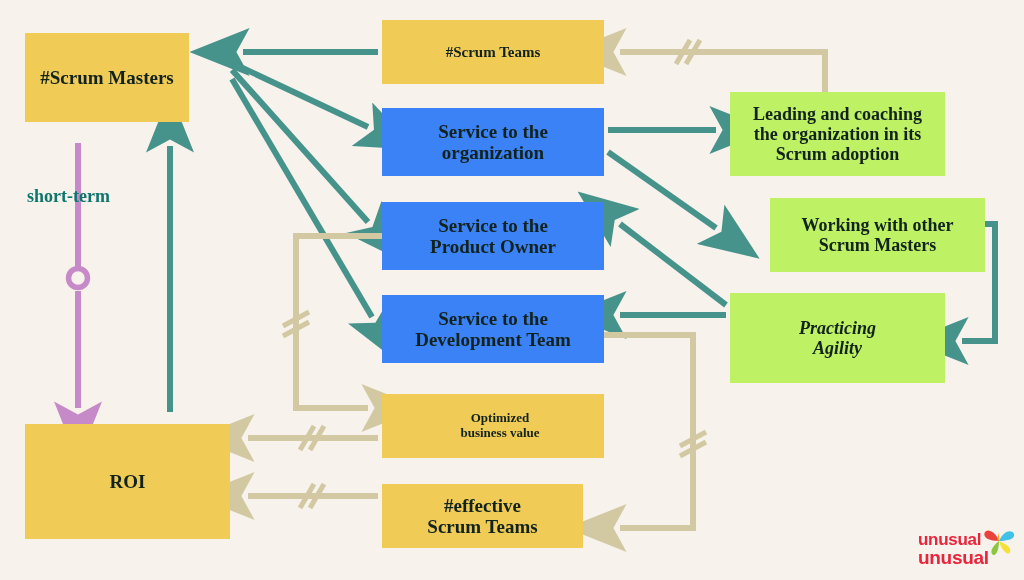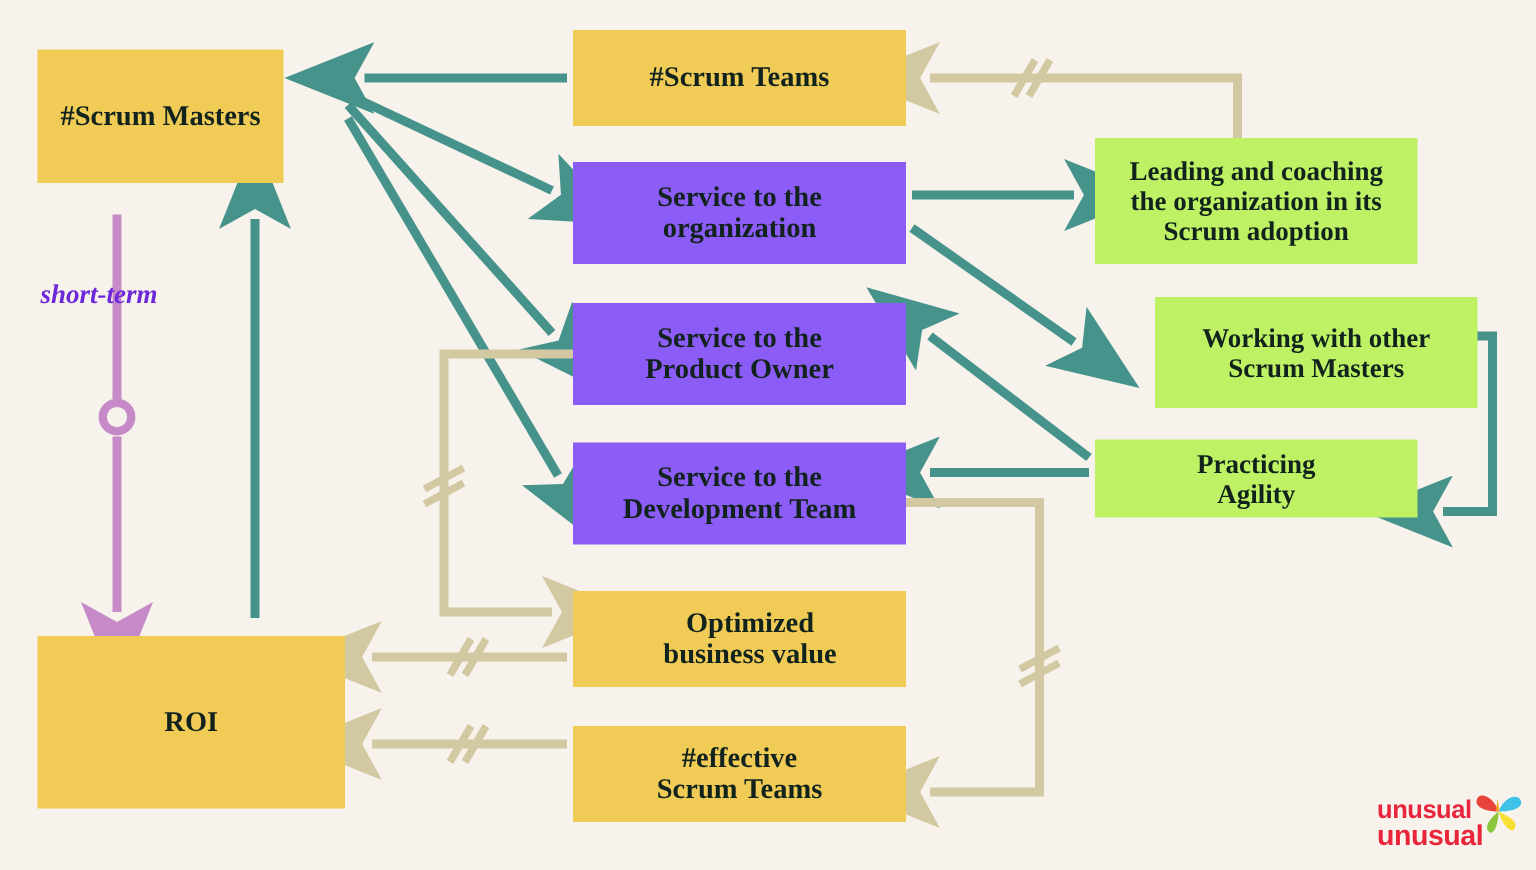--- a/index.html
+++ b/index.html
@@ -16,29 +16,28 @@
     display:flex;align-items:center;justify-content:center;
     text-align:center;
     color:#12231d;
     font-weight:700;
     line-height:1.12;
     z-index:3;
     box-sizing:border-box;
     padding:2px 6px;
   }
   .n-yellow{background:#f0cc57;}
-  .n-teal{background:#8b5cf6;}
+  .n-teal{background:#3b82f6;}
   .n-purple{background:#bef264;}
   .lbl{
     position:absolute;
-    color:#6d28d9;
+    color:#0f766e;
     font-weight:700;
     z-index:4;
     white-space:nowrap;
-    font-style:italic;
   }
   svg.edges{position:absolute;left:0;top:0;width:1024px;height:580px;z-index:2;}
   #logo{position:absolute;z-index:5;}
   .logo-txt{
     position:absolute;
     font-family:"Liberation Sans", sans-serif;
     color:#e8253b;
     font-weight:700;
     letter-spacing:-0.3px;
   }
@@ -115,30 +114,30 @@
       <g stroke="#d2c9a3" stroke-width="5" stroke-linecap="butt">
         <line x1="300" y1="508" x2="314" y2="484"></line>
         <line x1="310" y1="508" x2="324" y2="484"></line>
       </g>
 
     </g>
   </svg>
 
   <div id="nodes-layer">
       <div class="node n-yellow" style="left: 25px; top: 33px; width: 164px; height: 89px; font-size: 19px;">#Scrum Masters</div>
-      <div class="node n-yellow" style="left: 382px; top: 20px; width: 222px; height: 64px; font-size: 19px;">#Scrum Teams</div>
+      <div class="node n-yellow" style="left: 382px; top: 20px; width: 222px; height: 64px; font-size: 15px;">#Scrum Teams</div>
       <div class="node n-teal" style="left: 382px; top: 108px; width: 222px; height: 68px; font-size: 19px;">Service to the<br>organization</div>
       <div class="node n-teal" style="left: 382px; top: 202px; width: 222px; height: 68px; font-size: 19px;">Service to the<br>Product Owner</div>
       <div class="node n-teal" style="left: 382px; top: 295px; width: 222px; height: 68px; font-size: 19px;">Service to the<br>Development Team</div>
-      <div class="node n-yellow" style="left: 382px; top: 394px; width: 222px; height: 64px; font-size: 19px; padding-left: 20px;">Optimized<br>business value</div>
-      <div class="node n-yellow" style="left: 382px; top: 484px; width: 222px; height: 64px; font-size: 19px;">#effective<br>Scrum Teams</div>
+      <div class="node n-yellow" style="left: 382px; top: 394px; width: 222px; height: 64px; font-size: 13px; padding-left: 20px;">Optimized<br>business value</div>
+      <div class="node n-yellow" style="left: 382px; top: 484px; width: 201px; height: 64px; font-size: 19px;">#effective<br>Scrum Teams</div>
       <div class="node n-yellow" style="left: 25px; top: 424px; width: 205px; height: 115px; font-size: 19px;">ROI</div>
       <div class="node n-purple" style="left: 730px; top: 92px; width: 215px; height: 84px; font-size: 18px;">Leading and coaching<br>the organization in its<br>Scrum adoption</div>
       <div class="node n-purple" style="left: 730px; top: 198px; width: 215px; height: 74px; font-size: 18px; margin-left: 40px;">Working with other<br>Scrum Masters</div>
-      <div class="node n-purple" style="left: 730px; top: 293px; width: 215px; height: 52px; font-size: 18px;">Practicing<br>Agility</div>
+      <div class="node n-purple" style="left: 730px; top: 293px; width: 215px; height: 90px; font-size: 18px; font-style: italic;">Practicing<br>Agility</div>
       <div class="lbl" style="left: 27px; top: 186px; font-size: 18px;">short-term</div>
     </div>
 
   <div id="logo" style="left: 918px; top: 528px; width: 98px; height: 44px;">
     <svg width="34" height="34" viewBox="0 0 34 34" xmlns="http://www.w3.org/2000/svg" style="position:absolute;left:64px;top:-4px;">
       <path d="M17 17 C 13 6, 4 4, 2.5 9 C 1 14, 8 17, 17 17 Z" fill="#e8443c"></path>
       <path d="M17 17 C 21.5 6.5, 30 5, 32 10 C 33.5 15, 25 17, 17 17 Z" fill="#3fc1e8"></path>
       <path d="M17 17 C 12 21, 7 27, 10.5 30.5 C 14 33.5, 17 25, 17 17 Z" fill="#8cc63f"></path>
       <path d="M17 17 C 22.5 20, 30 22.5, 28 28 C 26 33, 19 25, 17 17 Z" fill="#f7e033"></path>
       <path d="M16.2 8.5 L 17.8 16.6 L 15.4 16.6 Z" fill="#f5a623"></path>

